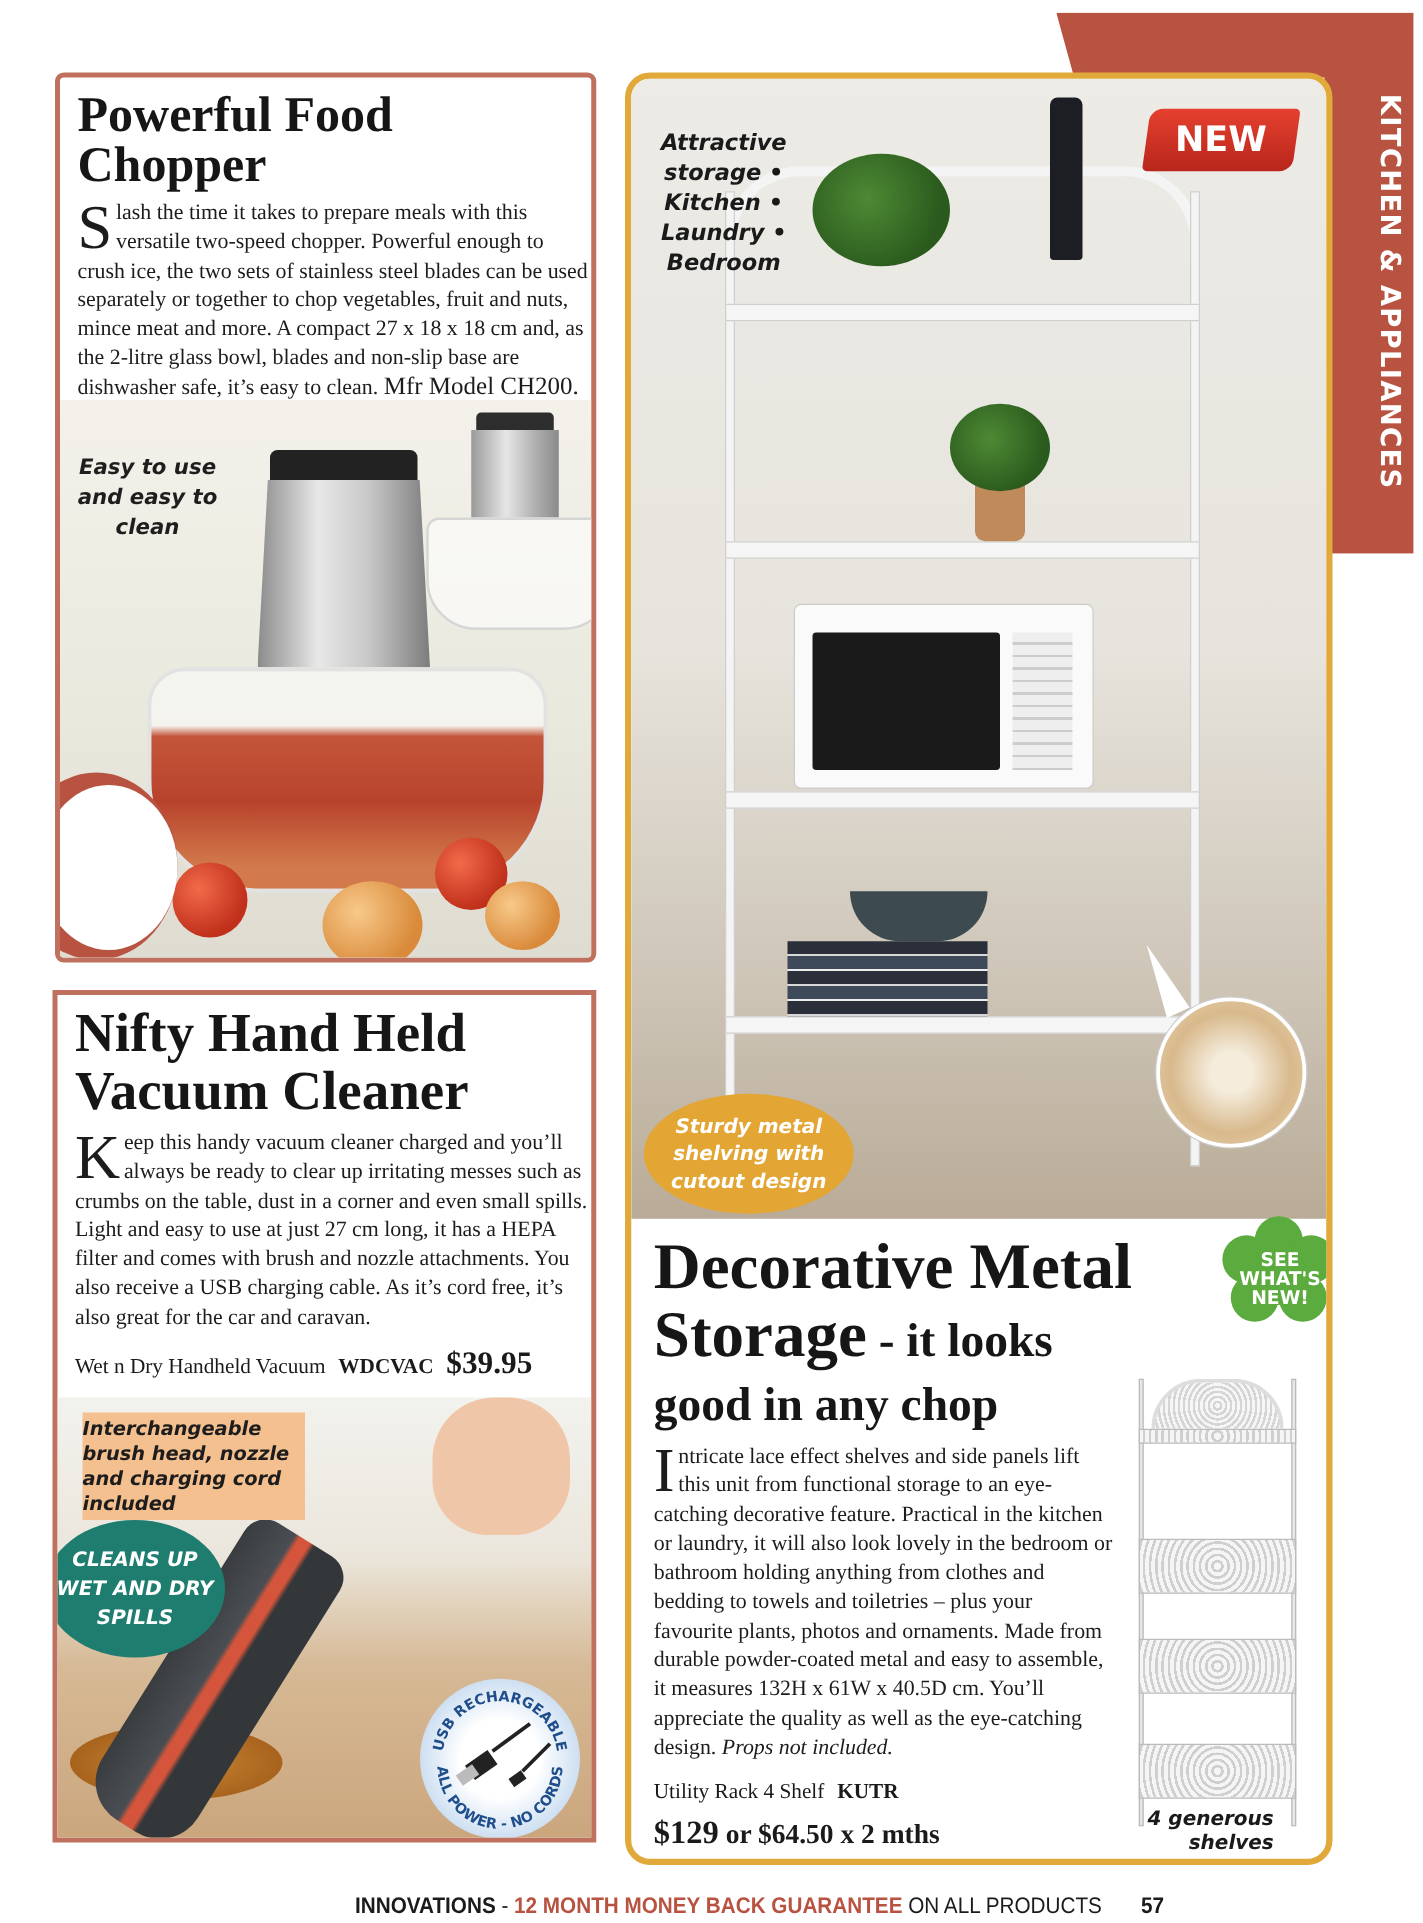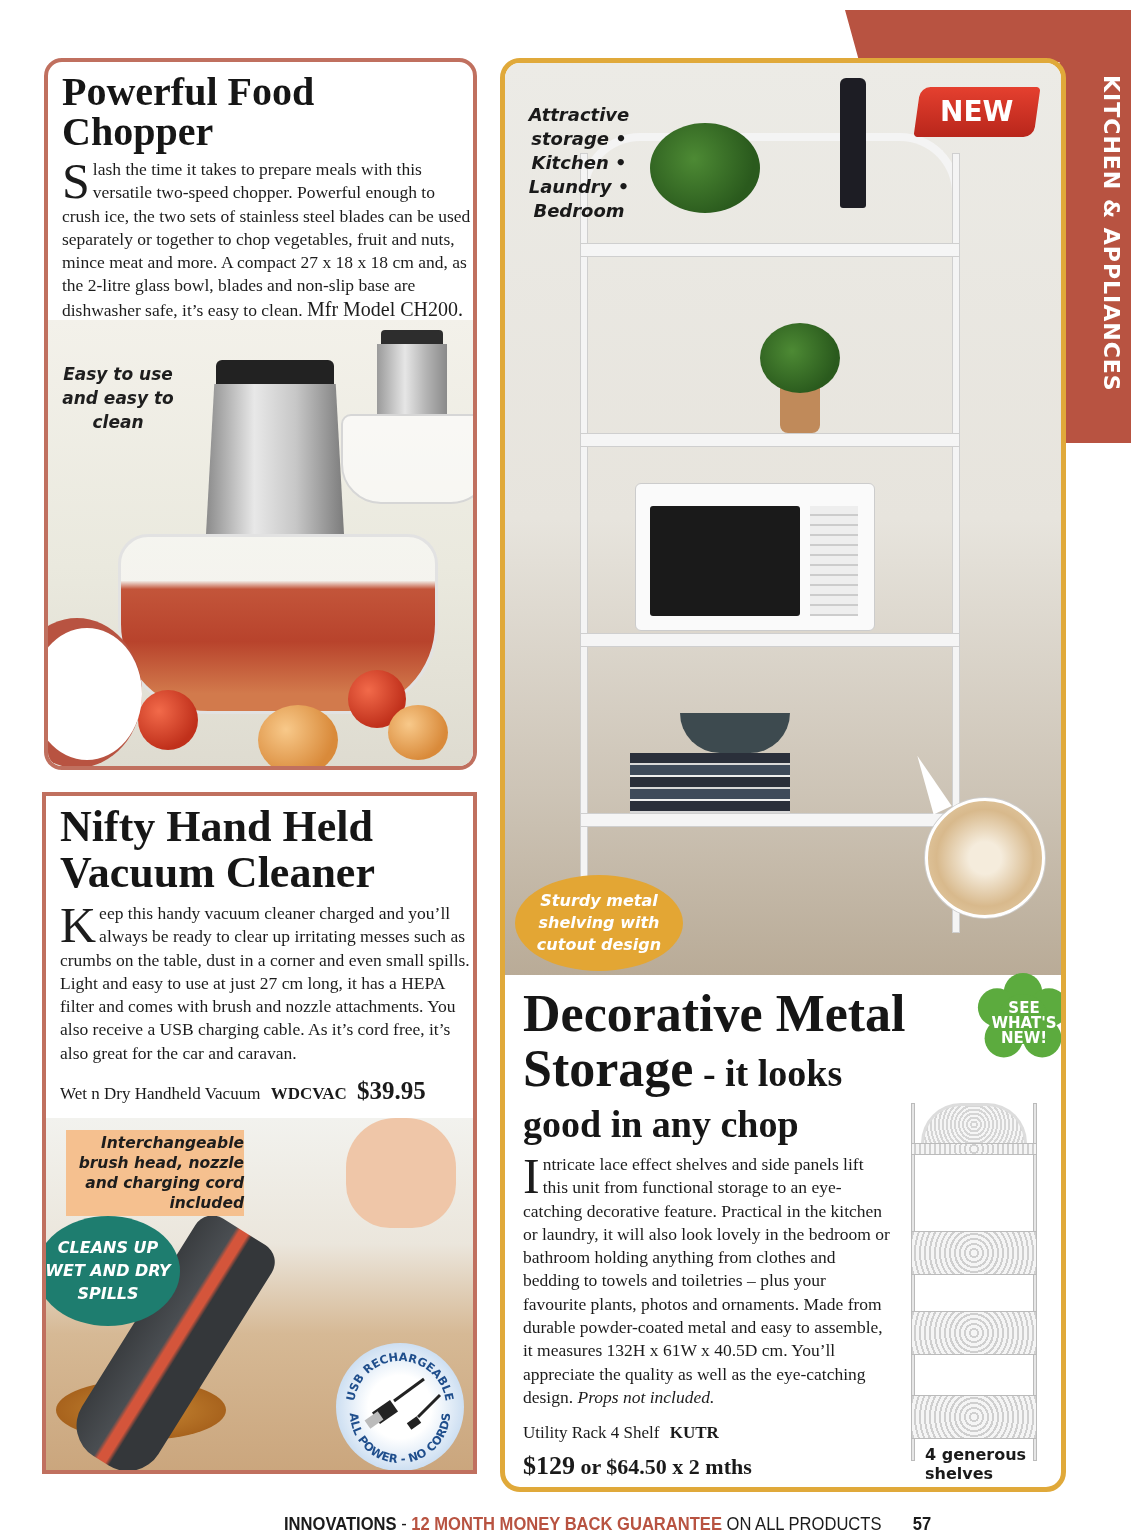--- a/index.html
+++ b/index.html
@@ -15,21 +15,21 @@
   .cat-label {
     position: absolute; left: 1068px; top: 58px; width: 56px; height: 350px;
     writing-mode: vertical-rl;
     font-family: "DejaVu Sans", sans-serif; font-weight: bold; font-size: 22px;
     color: #ffffff; letter-spacing: 1px; text-align: center;
   }
 
   
   .panel-chopper {
     position: absolute; left: 44px; top: 58px; width: 433px; height: 712px;
-    border: 4px solid #c0705f; border-radius: 18px; overflow: hidden; background: #fff;
+    border: 4px solid #c0705f; border-radius: 7px; overflow: hidden; background: #fff;
   }
   .panel-vacuum {
     position: absolute; left: 42px; top: 792px; width: 435px; height: 682px;
     border: 4px solid #c0705f; background: #fff; overflow: hidden; padding-left: 40px;
   }
   .panel-storage {
     position: absolute; left: 500px; top: 58px; width: 566px; height: 1434px;
     border: 5px solid #e0a93a; border-radius: 20px; overflow: hidden; background: #fff;
   }
 
@@ -85,21 +85,21 @@
   .vac-text { position: absolute; left: 14px; top: 8px; width: 410px; }
   .vac-title { font-size: 44px; line-height: 46px; margin-bottom: 6px; }
   .vac-img {
     position: absolute; left: 0; top: 322px; width: 100%; height: 360px;
     background: linear-gradient(180deg, #f2f2ee 0%, #ebe6dc 35%, #d6b995 60%, #caa57c 100%);
   }
   .vac-callout-box {
     position: absolute; left: 20px; top: 12px; width: 178px; height: 86px;
     background: #f5c08f;
     font-family: "DejaVu Sans", sans-serif; font-style: italic; font-weight: bold;
-    font-size: 15.5px; line-height: 20px; text-align: right; color: #1d1d1d; padding-top: 3px;
+    font-size: 15.5px; line-height: 20px; text-align: left; color: #1d1d1d; padding-top: 3px;
   }
   .vac-oval {
     position: absolute; left: -10px; top: 98px; width: 144px; height: 110px; border-radius: 50%;
     background: #1e7d6f; color: #fff;
     font-family: "DejaVu Sans", sans-serif; font-style: italic; font-weight: bold;
     font-size: 16px; line-height: 23px; text-align: center; padding-top: 20px;
   }
   .vac-body {
     position: absolute; left: 160px; top: 90px; width: 90px; height: 270px;
     background: linear-gradient(90deg, #3a3d40, #4a4e52 40%, #d4553b 45%, #d4553b 55%, #34373a 60%);
@@ -178,22 +178,22 @@
   .flower { position:absolute; left:470px; top:908px; width:96px; height:96px; }
   .flower-text {
     position:absolute; left:476px; top:938px; width:86px; text-align:center;
     color:#fff; font-family:"DejaVu Sans", sans-serif; font-weight:bold; font-size:15px; line-height:15px;
   }
   .mini-rack { position:absolute; left:406px; top:1040px; width:126px; height:358px; }
   .mini-rack .post { position:absolute; top:0; width:4px; height:100%; background:#e6e6e6; border:1px solid #bbb; }
   .mini-rack .shelf { position:absolute; left:0; width:100%; height:44px; background: repeating-radial-gradient(circle at 50% 50%, #f5f5f5 0 3px, #cfcfcf 3px 5px); border:1px solid #bbb; }
   .mini-rack .crest { position:absolute; left:10px; top:0; width:106px; height:40px; border:3px solid #ddd; border-bottom:none; border-radius:50px 50px 0 0; background: repeating-radial-gradient(circle,#f6f6f6 0 2px,#d5d5d5 2px 4px); }
   .shelves-caption {
-    position: absolute; left: 420px; top: 1382px; width: 110px; text-align: left;
-    font-family: "DejaVu Sans", sans-serif; font-weight: bold; font-size: 16px; line-height: 19px; color: #1a1a1a;
+    position: absolute; left: 404px; top: 1382px; width: 110px; text-align: right;
+    font-family: "DejaVu Sans", sans-serif; font-style: italic; font-weight: bold; font-size: 16px; line-height: 19px; color: #1a1a1a;
   }
 
   
   .footer {
     position: absolute; left: 284px; top: 1514px; width: 800px;
     font-family: "Liberation Sans", sans-serif; font-weight: bold; font-size: 18px; color: #1b1b1b;
     white-space: nowrap; transform: scaleX(0.92); transform-origin: left center;
   }
   .footer .accent { color: #b85341; }
   .footer .normal { font-weight: normal; }

